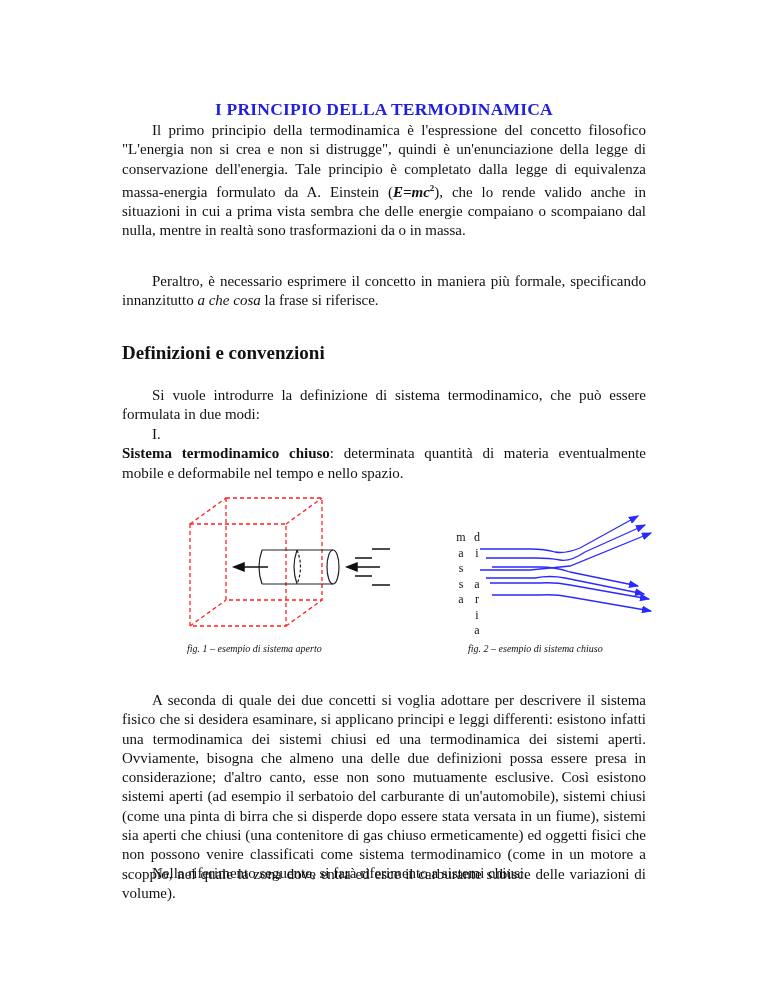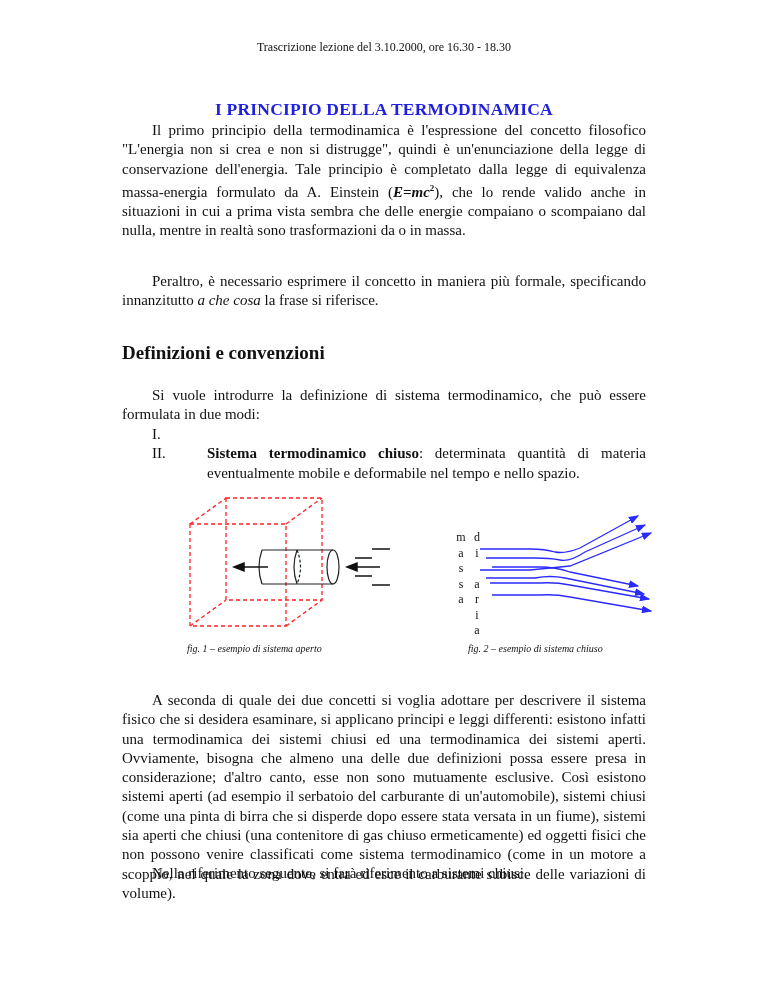--- a/index.html
+++ b/index.html
@@ -18,21 +18,20 @@
   .li .num { width:85px; padding-left:30px; box-sizing:border-box; flex:none; }
   .li .txt { flex:1; text-align:justify; }
   .fig { position:absolute; }
   .cap { position:absolute; font-size:10px; font-style:italic; }
   .vlet { position:absolute; font-size:12px; line-height:15.5px; width:10px; text-align:center; }
 </style>
 </head>
 <body>
 
 <div class="hdr">
-  <div>Trascrizione lezione del 3.10.2000, ore 16.30 - 18.30</div>
 </div>
 
 <div class="title">I PRINCIPIO DELLA TERMODINAMICA</div>
 
 <div class="para" style="top:121px;">
   <span class="ind"></span><span>Il primo principio della termodinamica è l'espressione del concetto filosofico "L'energia non si crea e non si distrugge", quindi è un'enunciazione della  legge di conservazione dell'energia. Tale principio è completato dalla legge di equivalenza massa-energia formulato da A. Einstein (</span><b><i>E=mc</i><sup style="font-size:9px">2</sup></b><span>), che lo rende valido anche in situazioni in cui a prima vista sembra che delle energie compaiano o scompaiano dal nulla, mentre in realtà sono trasformazioni da o in massa.</span>
 </div>
 
 <div class="para" style="top:272px;">
   <span class="ind"></span><span>Peraltro, è necessario esprimere il concetto in maniera più formale, specificando innanzitutto </span><i>a che cosa</i><span> la frase si riferisce.</span>
@@ -42,21 +41,20 @@
 
 <div class="para" style="top:386px;">
   <span class="ind"></span><span>Si vuole introdurre la definizione di sistema termodinamico, che può essere formulata in due modi:</span>
 </div>
 
 <div class="list" style="top:425px;">
   <div class="li">
     <span class="num">I.</span>
   </div>
   <div class="li">
-    <span class="num">II.</span>
     <span class="txt"><b>Sistema termodinamico chiuso</b><span>: determinata quantità di materia eventualmente mobile e deformabile nel tempo e nello spazio.</span></span>
   </div>
 </div>
 
 <svg class="fig" style="left:150px;top:490px;" width="260" height="150">
   <g stroke="#ff2020" stroke-width="1.3" stroke-dasharray="4,3" fill="none">
     <rect x="40" y="34" width="96" height="102"></rect>
     <rect x="76" y="8" width="96" height="102"></rect>
     <line x1="40" y1="34" x2="76" y2="8"></line>
     <line x1="136" y1="34" x2="172" y2="8"></line>

